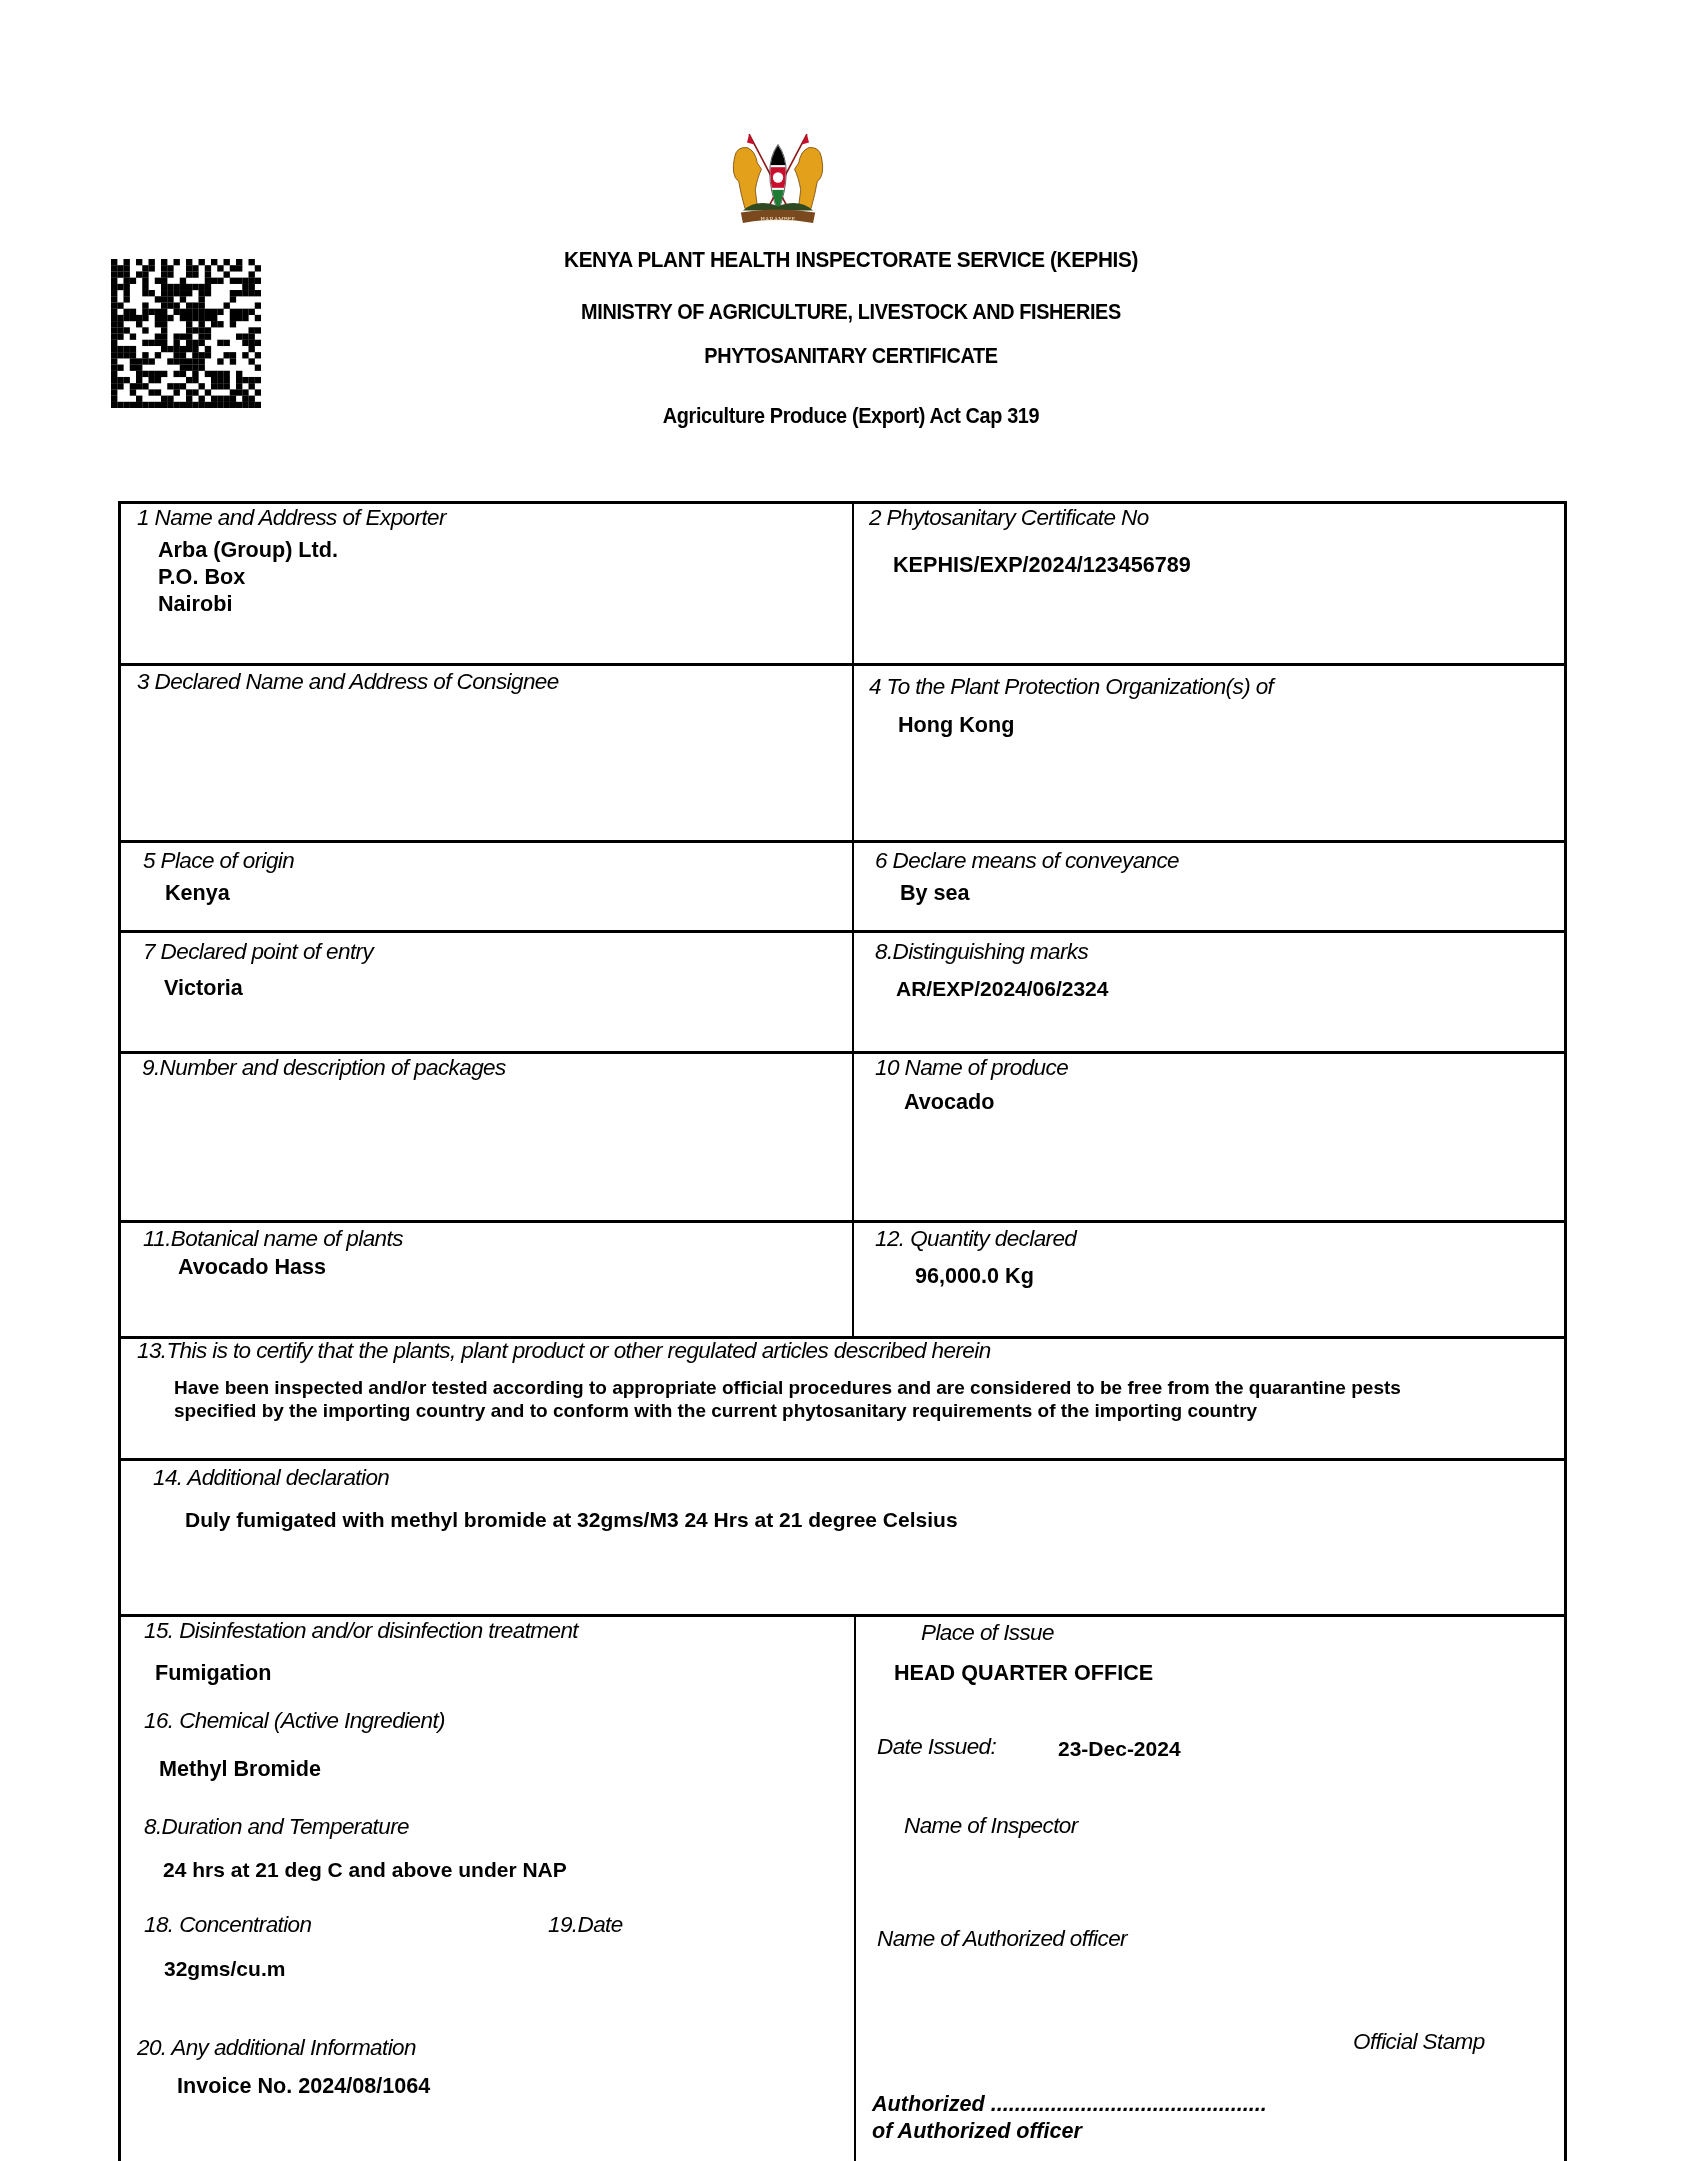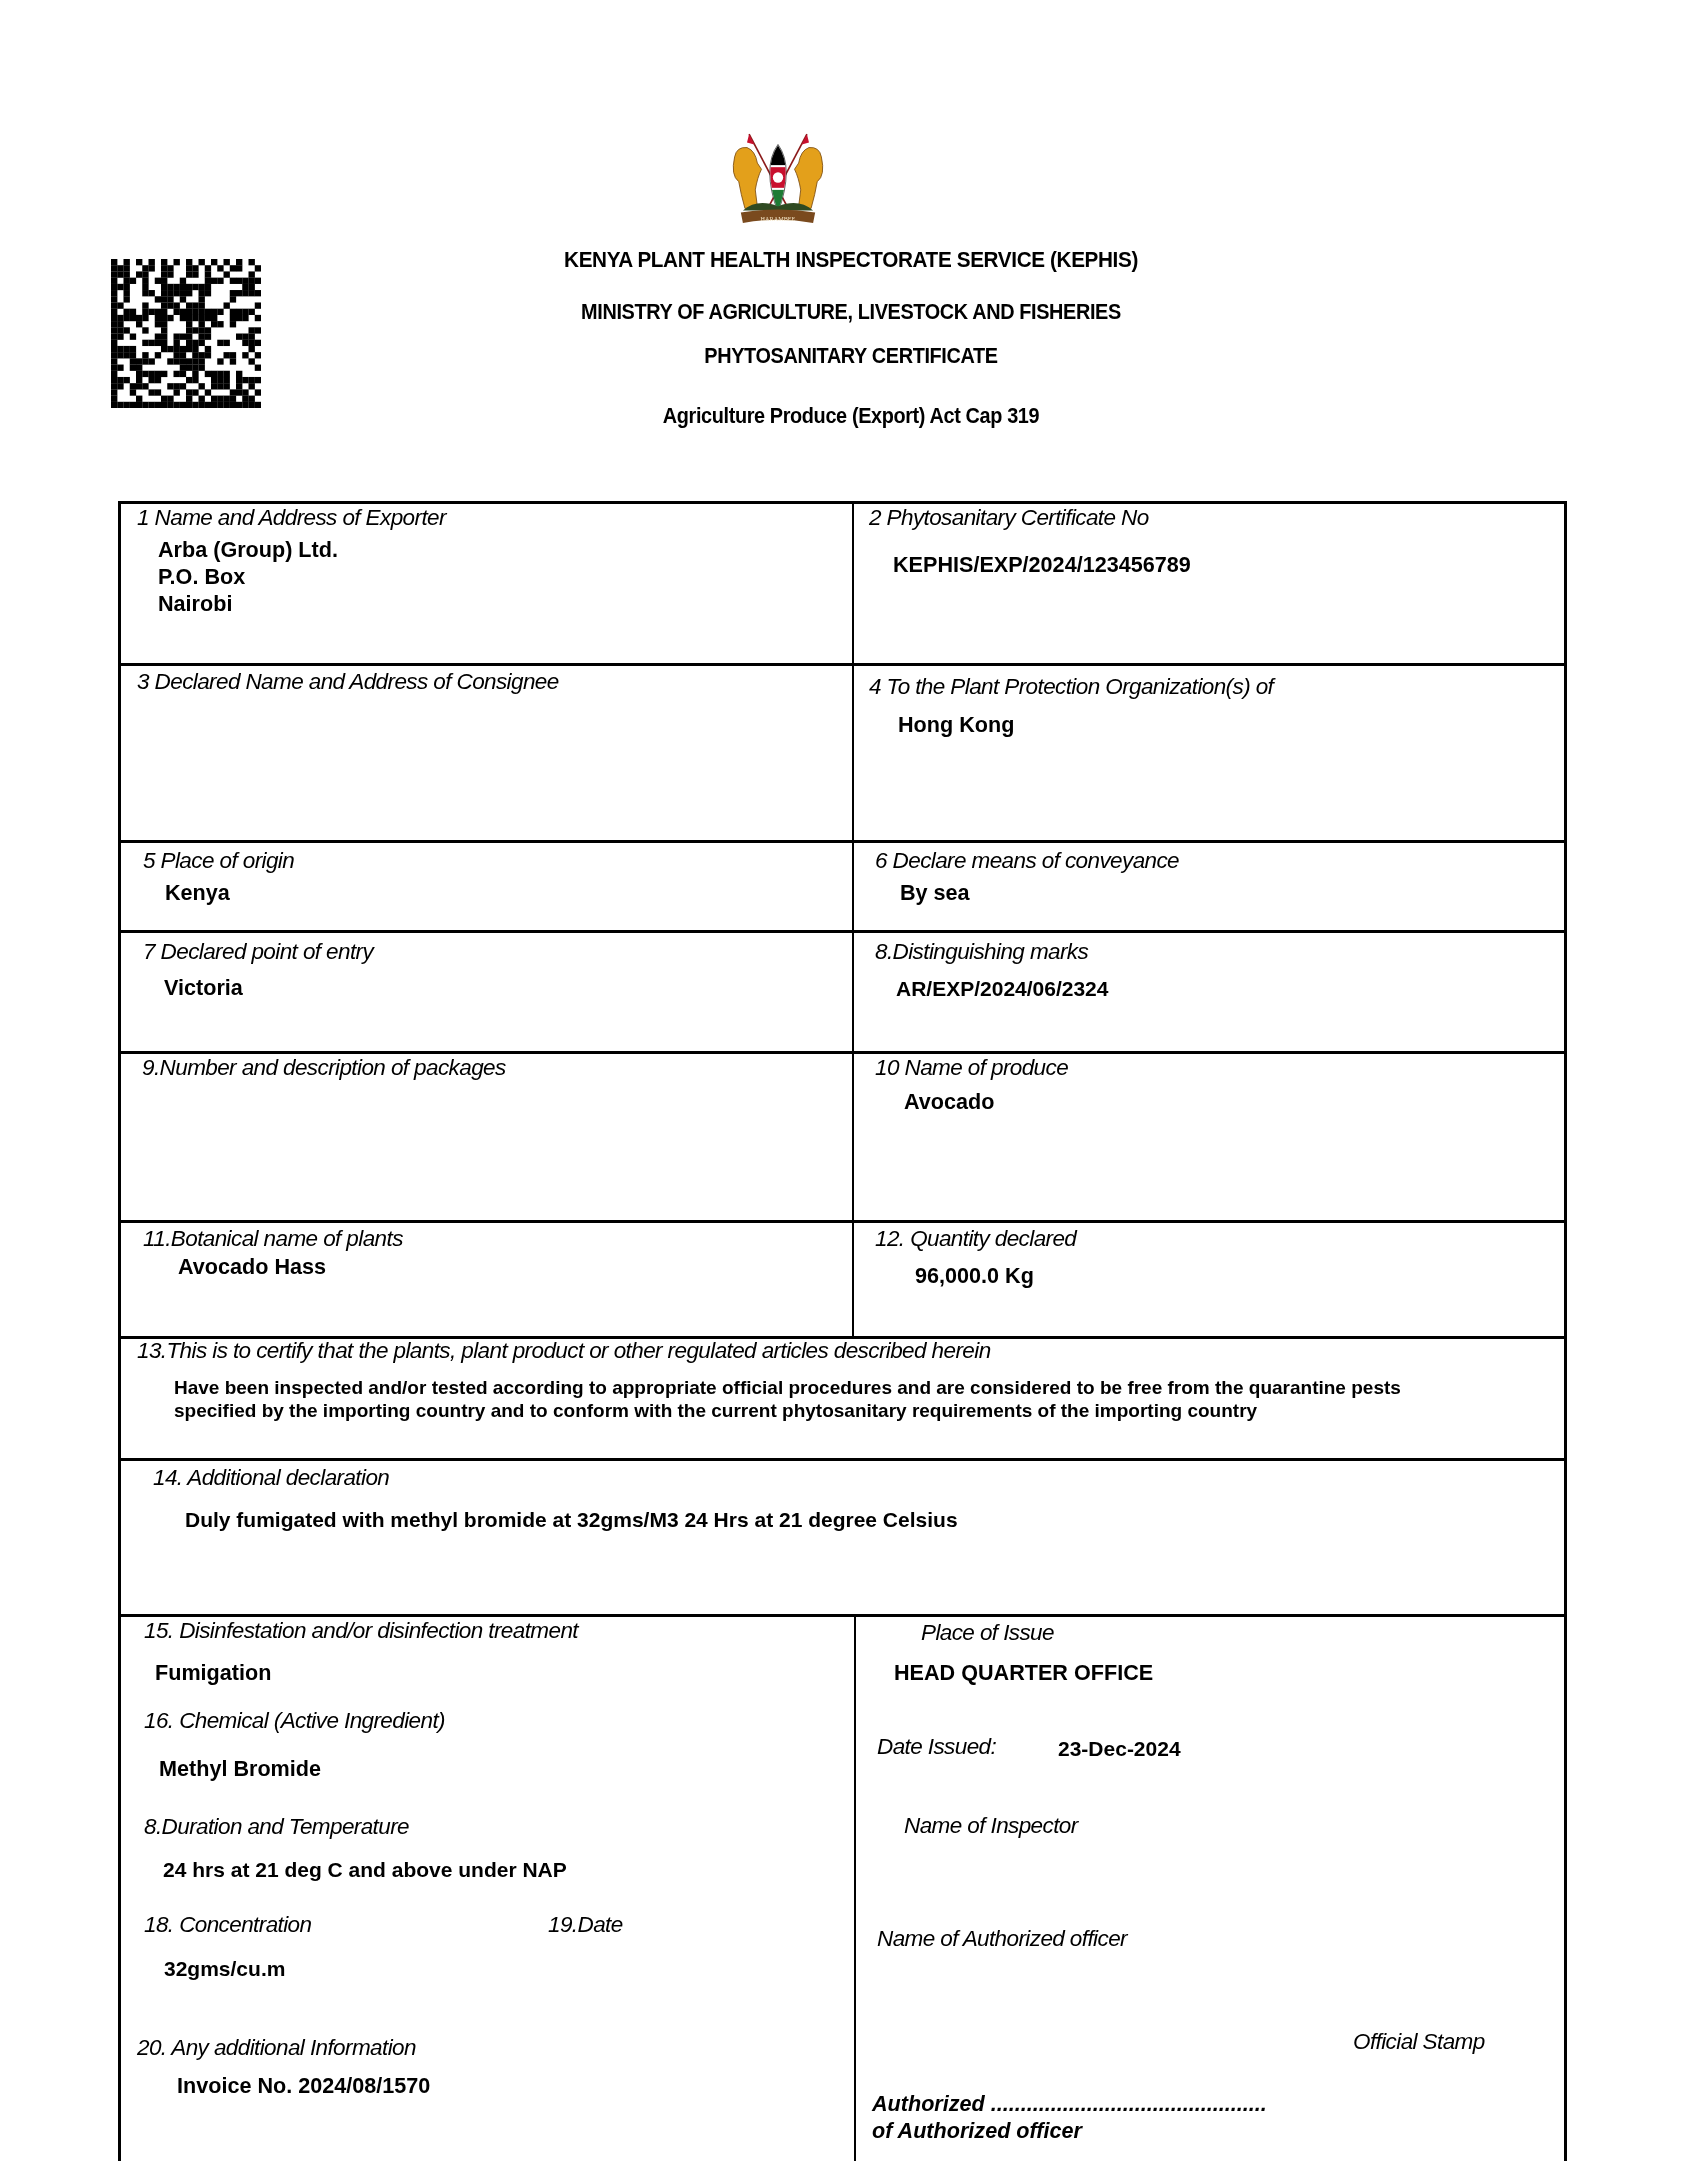--- a/index.html
+++ b/index.html
@@ -456,21 +456,21 @@
 <div class="lbl" style="left:144px; top:1814px;">8.Duration and Temperature</div>
 <div class="val sm" style="left:163px; top:1858px;">24 hrs at 21 deg C and above under NAP</div>
 
 <div class="lbl" style="left:144px; top:1912px;">18. Concentration</div>
 <div class="val sm" style="left:164px; top:1957px;">32gms/cu.m</div>
 
 <div class="lbl" style="left:548px; top:1912px;">19.Date</div>
 <div class="val sm" style="left:548px; top:1957px;"></div>
 
 <div class="lbl" style="left:137px; top:2035px;">20. Any additional Information</div>
-<div class="val" style="left:177px; top:2073px;">Invoice No. 2024/08/1570</div>
+<div class="val" style="left:177px; top:2073px;">Invoice No. 2024/08/1064</div>
 
 <div class="lbl" style="left:877px; top:1620px;margin-left:44px;">Place of Issue</div>
 <div class="val" style="left:894px; top:1660px;">HEAD QUARTER OFFICE</div>
 
 <div class="lbl" style="left:877px; top:1734px;">Date Issued:</div>
 <div class="val sm" style="left:1058px; top:1737px;">23-Dec-2024</div>
 
 <div class="lbl" style="left:904px; top:1813px;">Name of Inspector</div>
 <div class="lbl" style="left:877px; top:1926px;">Name of Authorized officer</div>
 <div class="lbl" style="left:1353px; top:2029px;">Official Stamp</div>

